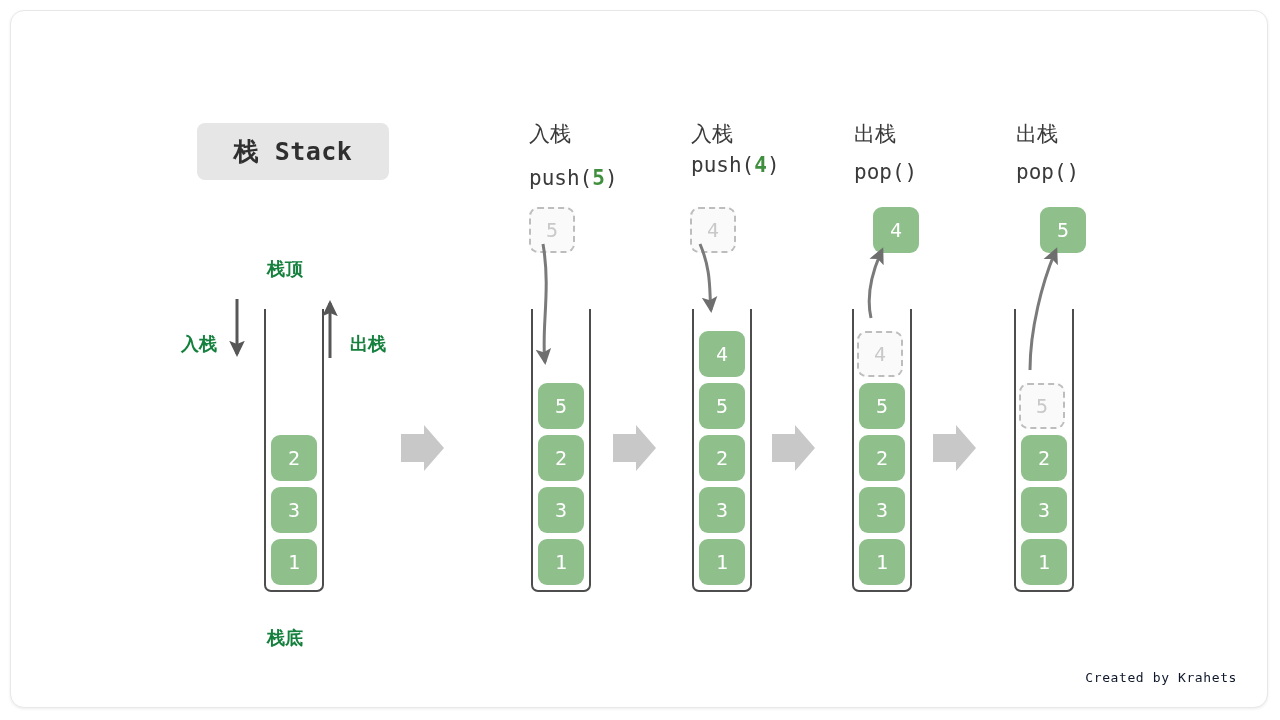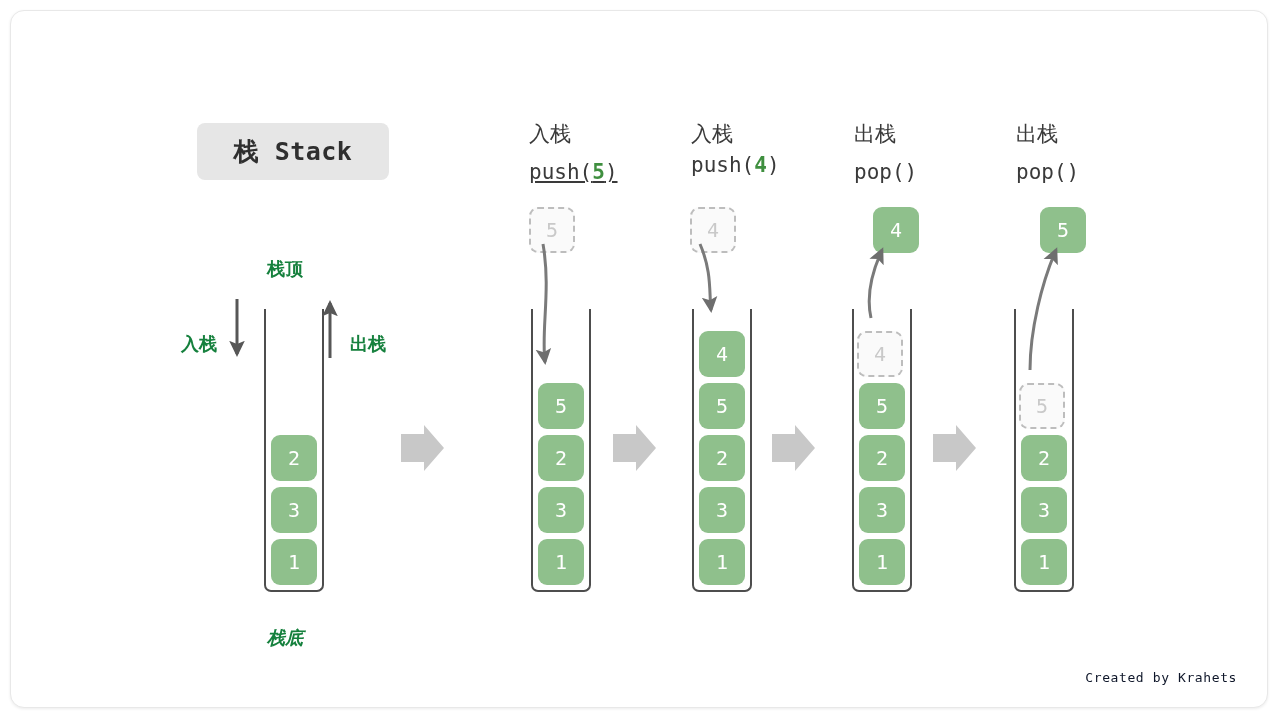--- a/index.html
+++ b/index.html
@@ -132,33 +132,33 @@
 <body>
 
 <div id="stage">
   <div id="card">
 
     <div id="title-chip">
       <span class="title-text">栈 Stack</span>
     </div>
 
     <div class="cn-label" style="left:256px; top:246px;">栈顶</div>
-    <div class="cn-label" style="left:256px; top:615px;font-style:italic;">栈底</div>
+    <div class="cn-label" style="left:256px; top:615px;">栈底</div>
     <div class="cn-label" style="left:170px; top:321px;">入栈</div>
     <div class="cn-label" style="left:339px; top:321px;">出栈</div>
 
     <div class="stack-box" style="left:253px; top:298px; width:60px; height:283px;"></div>
     <div class="cell" style="left:260px; top:424px;">2</div>
     <div class="cell" style="left:260px; top:476px;">3</div>
     <div class="cell" style="left:260px; top:528px;">1</div>
 
     <div class="head-label" style="left:518px; top:104px;">
       <span class="cn">入栈</span>
     </div>
-    <div class="head-label" style="left:518px; top:142px;text-decoration:underline;">
+    <div class="head-label" style="left:518px; top:148px;">
       <span>push(</span><span class="num">5</span><span>)</span>
     </div>
 
     <div class="cell ghost" style="left:518px; top:196px;">5</div>
     <div class="stack-box" style="left:520px; top:298px; width:60px; height:283px;"></div>
     <div class="cell" style="left:527px; top:372px;">5</div>
     <div class="cell" style="left:527px; top:424px;">2</div>
     <div class="cell" style="left:527px; top:476px;">3</div>
     <div class="cell" style="left:527px; top:528px;">1</div>
 

